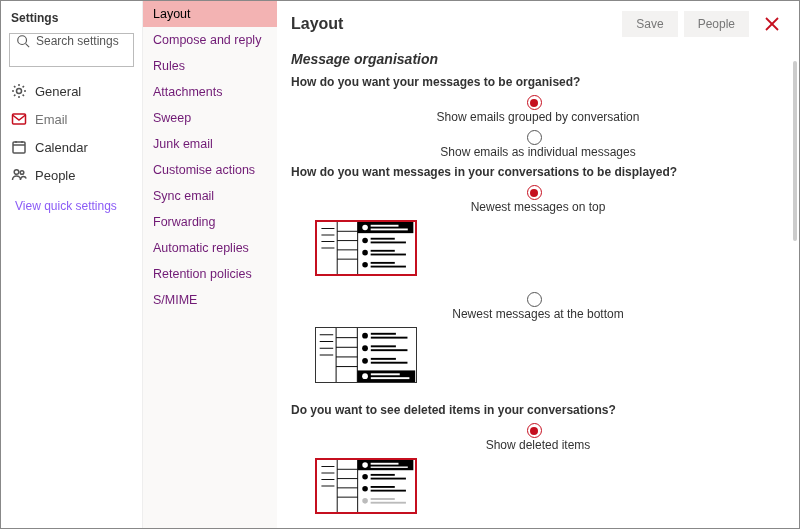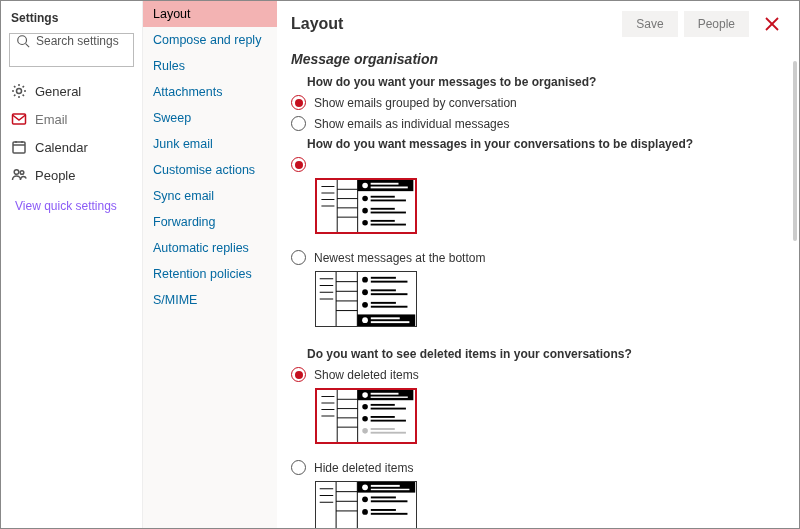--- a/index.html
+++ b/index.html
@@ -14,35 +14,35 @@
   .search { display:flex; align-items:flex-start; border:1px solid #bbb; height:34px; padding:0 6px; font-size:12px; color:#555; margin-bottom:10px; }
   .search svg { width:14px; height:14px; margin-right:6px; fill:#555; }
   .cat { display:flex; align-items:center; height:28px; font-size:13px; padding:0 2px; cursor:pointer; }
   .cat svg { width:16px; height:16px; margin-right:8px; fill:none; stroke:#555; stroke-width:1.5; }
   .cat.active { color:#737373; }
   .cat.active svg { stroke:#c50f1f; }
   .quick { color:#8b5cf6; font-size:12px; padding:10px 0 0 6px; cursor:pointer; }
 
   
   .col2 { width:134px; background:#faf9f8; display:flex; flex-direction:column; padding-top:0; }
-  .sub { font-size:12.5px; padding:6px 10px; cursor:pointer; color:#0369a1; }
+  .sub { font-size:12.5px; padding:6px 10px; cursor:pointer; color:#701a75; }
   .sub.active { background:#f3b3b3; color:#000; }
 
   
   .col3 { flex:1; display:flex; flex-direction:column; position:relative; }
   .hdr { display:flex; align-items:center; padding:10px 14px 6px 14px; }
   .hdr-title { font-size:16px; font-weight:600; flex:1; }
   .btn { font-size:12px; border:none; background:#f3f2f1; color:#777; height:26px; padding:0 14px; margin-left:6px; cursor:pointer; }
   .close { width:26px; height:26px; display:flex; align-items:center; justify-content:center; margin-left:10px; cursor:pointer; }
   .close svg { width:14px; height:14px; stroke:#c50f1f; stroke-width:1.8; fill:none; }
 
   .scroll { overflow-y:auto; padding:0 14px 14px 14px; flex:1; }
   .section { font-size:14px; font-weight:600; margin:8px 0 8px 0;font-style:italic; }
-  .q { font-size:12px; font-weight:600; margin:6px 16px; }
-  .radio { display:flex; align-items:center; font-size:12px; margin:6px 0; cursor:pointer; }
+  .q { font-size:12px; font-weight:600; margin:6px 0; }
+  .radio { display:flex; align-items:center; font-size:12px; margin:6px 0; cursor:pointer;flex-direction:column; }
   .rcircle { width:15px; height:15px; border:1.5px solid #555; border-radius:50%; margin-right:8px; display:flex; align-items:center; justify-content:center; flex-shrink:0; }
   .radio.sel .rcircle { border-color:#c50f1f; }
   .radio.sel .rcircle::after { content:""; width:8px; height:8px; border-radius:50%; background:#c50f1f; }
 
   .preview { width:102px; height:56px; border:1px solid #333; margin-left:24px; margin-bottom:6px; }
   .preview.sel { border:2px solid #c50f1f; }
 
   
   .col3::after { content:""; position:absolute; right:2px; top:60px; width:4px; height:180px; background:#ccc; border-radius:2px; }
   .scroll::-webkit-scrollbar { display:none; }
@@ -135,20 +135,21 @@
         <span>Show emails grouped by conversation</span>
       </div>
       <div class="radio">
         <span class="rcircle"></span>
         <span>Show emails as individual messages</span>
       </div>
 
       <div class="q">How do you want messages in your conversations to be displayed?</div>
       <div class="radio sel">
         <span class="rcircle"></span>
+        <span>Newest messages on top</span>
       </div>
       <svg class="preview sel" viewBox="0 0 102 56">
         <rect x="0" y="0" width="20" height="56" fill="#fff"></rect>
           <rect x="20" y="0" width="22" height="56" fill="#fff"></rect>
         <line x1="20" y1="0" x2="20" y2="56" stroke="#000"></line>
           <line x1="42" y1="0" x2="42" y2="56" stroke="#000"></line>
         <g stroke="#000">
             <line x1="3" y1="7" x2="17" y2="7"></line>
             <line x1="3" y1="14" x2="17" y2="14"></line>
             <line x1="3" y1="21" x2="17" y2="21"></line>

